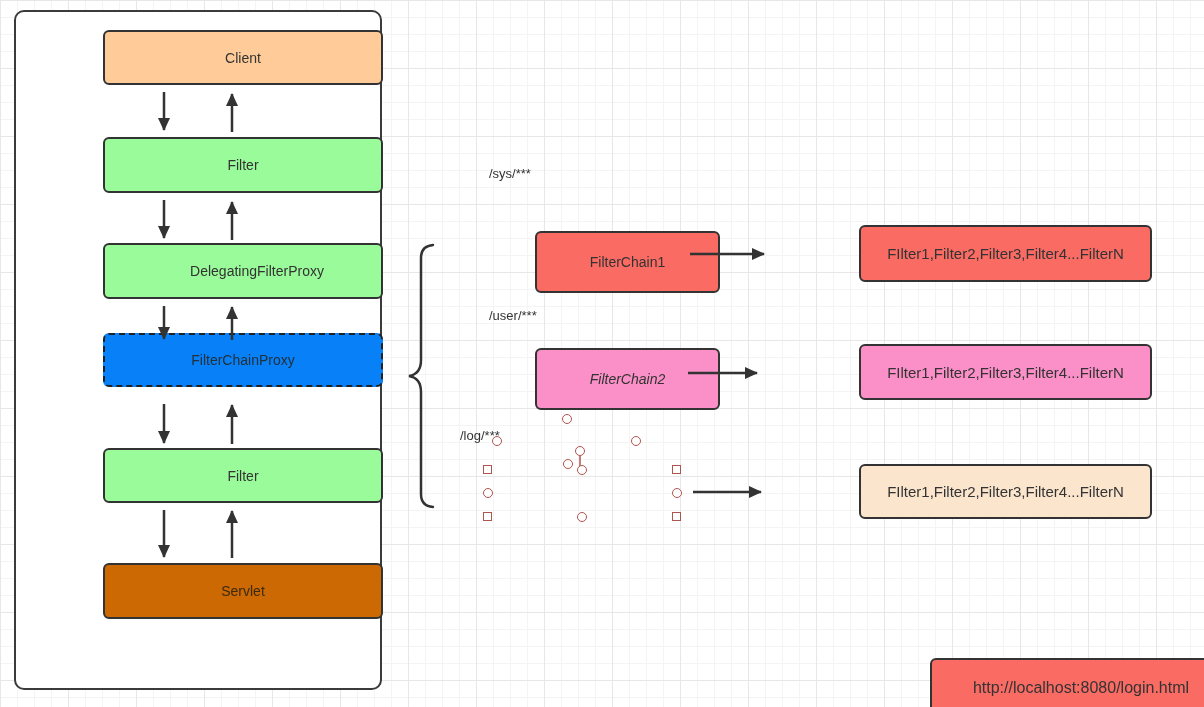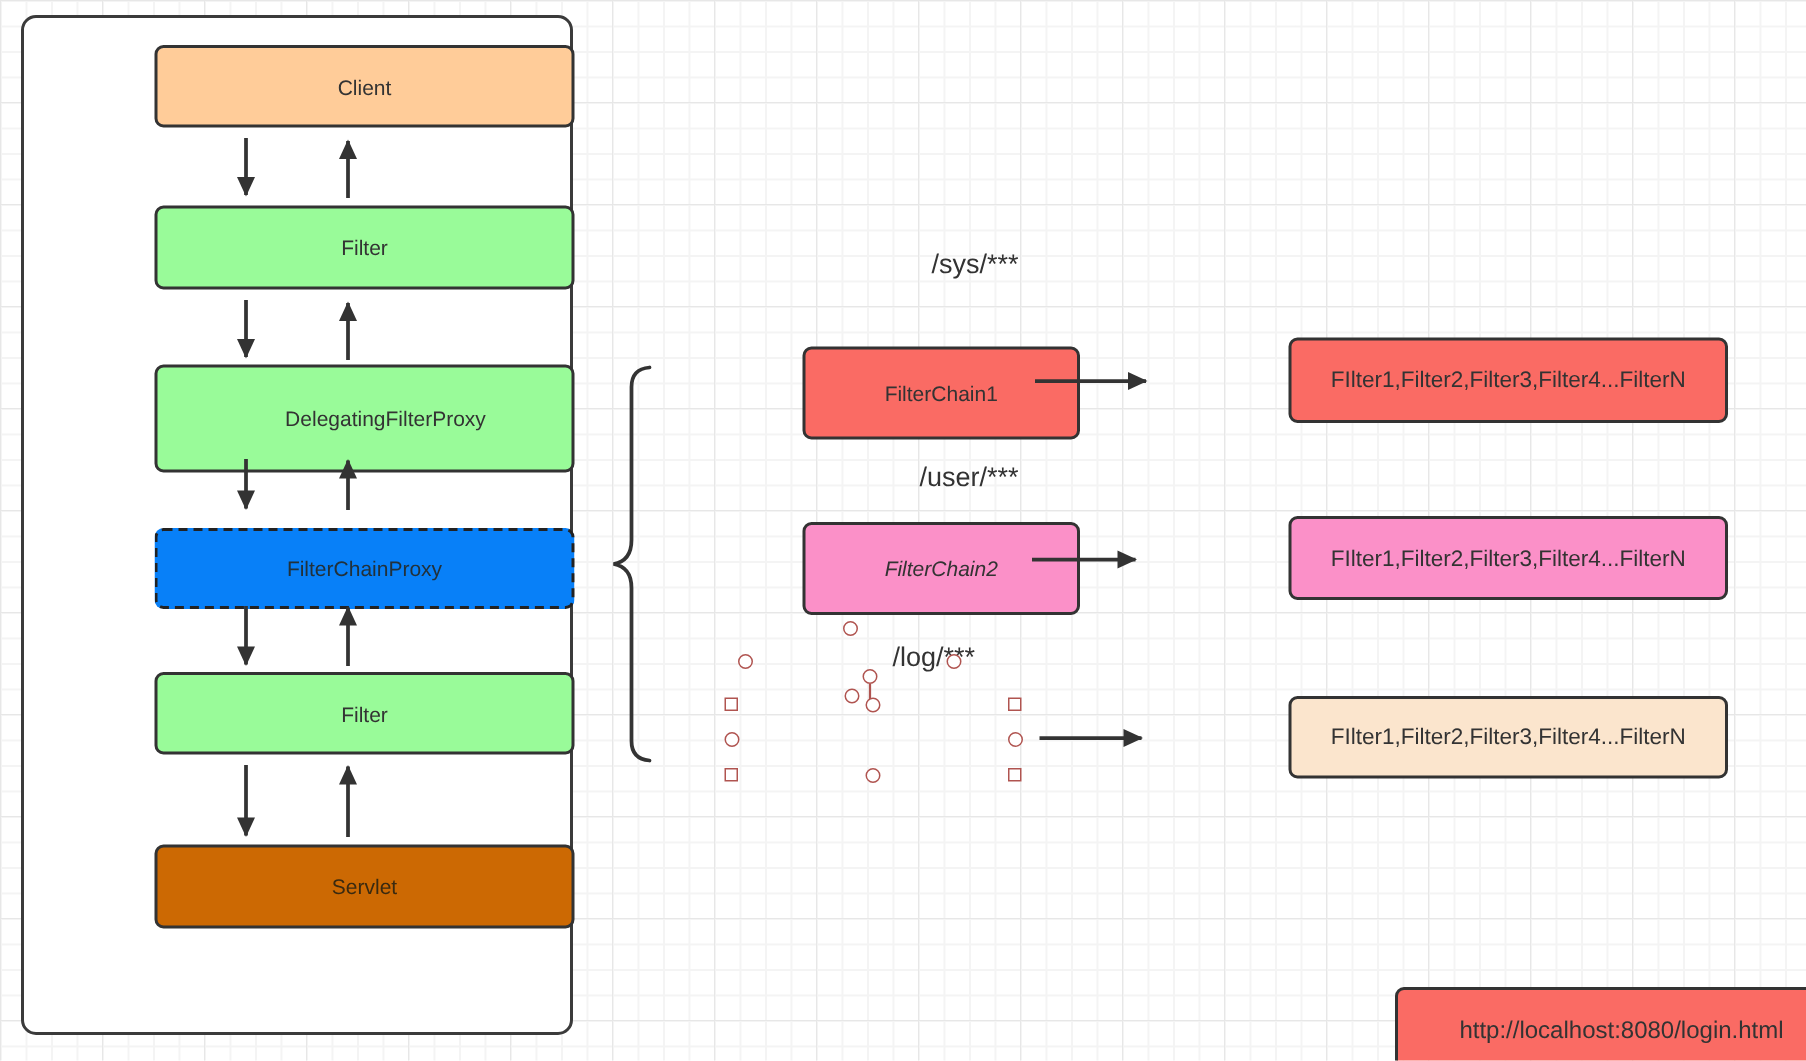--- a/index.html
+++ b/index.html
@@ -26,35 +26,35 @@
   }
   #left-panel{
     position:absolute;left:14px;top:10px;width:368px;height:680px;
     box-sizing:border-box;border:2px solid #3b3b3b;border-radius:10px;
     background:#fff;
   }
   
   .lbox{left:57px;width:280px;}
   #box-client{top:30px;height:55px;}
   #box-filter-top{top:137px;height:56px;}
-  #box-dfp{top:243px;height:72px;padding-left:28px;}
-  #box-fcp{top:352px;height:54px;border:2.5px dashed #222;color:#22313a;}
+  #box-dfp{top:243px;height:56px;padding-left:28px;}
+  #box-fcp{top:333px;height:54px;border:2.5px dashed #222;color:#22313a;}
   #box-filter-bottom{top:448px;height:55px;}
   #box-servlet{top:563px;height:56px;color:#3a2a10;}
   
   .chainbox{width:185px;height:62px;font-size:14px;}
   #chain1{left:489px;top:231px;}
   #chain2{left:489px;top:348px;}
   #chain3{left:488px;top:470px;width:189px;height:47px;}
   .filtersbox{left:813px;width:293px;height:56px;font-size:15px;}
   #filters1{top:225px;height:57px;}
   #filters2{top:344px;}
   #filters3{top:464px;height:55px;}
   .pathlabel{
-    position:absolute;font-size:18px;color:#333;text-align:right;width:190px;
+    position:absolute;font-size:13px;color:#333;text-align:left;width:190px;
   }
   #path-sys{left:489px;top:166px;}
   #path-user{left:489px;top:308px;}
   #path-log{left:460px;top:428px;}
   #url-box{left:884px;top:658px;width:302px;height:60px;font-size:16px;}
   svg.overlay{position:absolute;left:0;top:0;pointer-events:none;}
   
   .handle-sq{
     position:absolute;width:9px;height:9px;background:#fff;
     border:1.5px solid #b05450;box-sizing:border-box;

